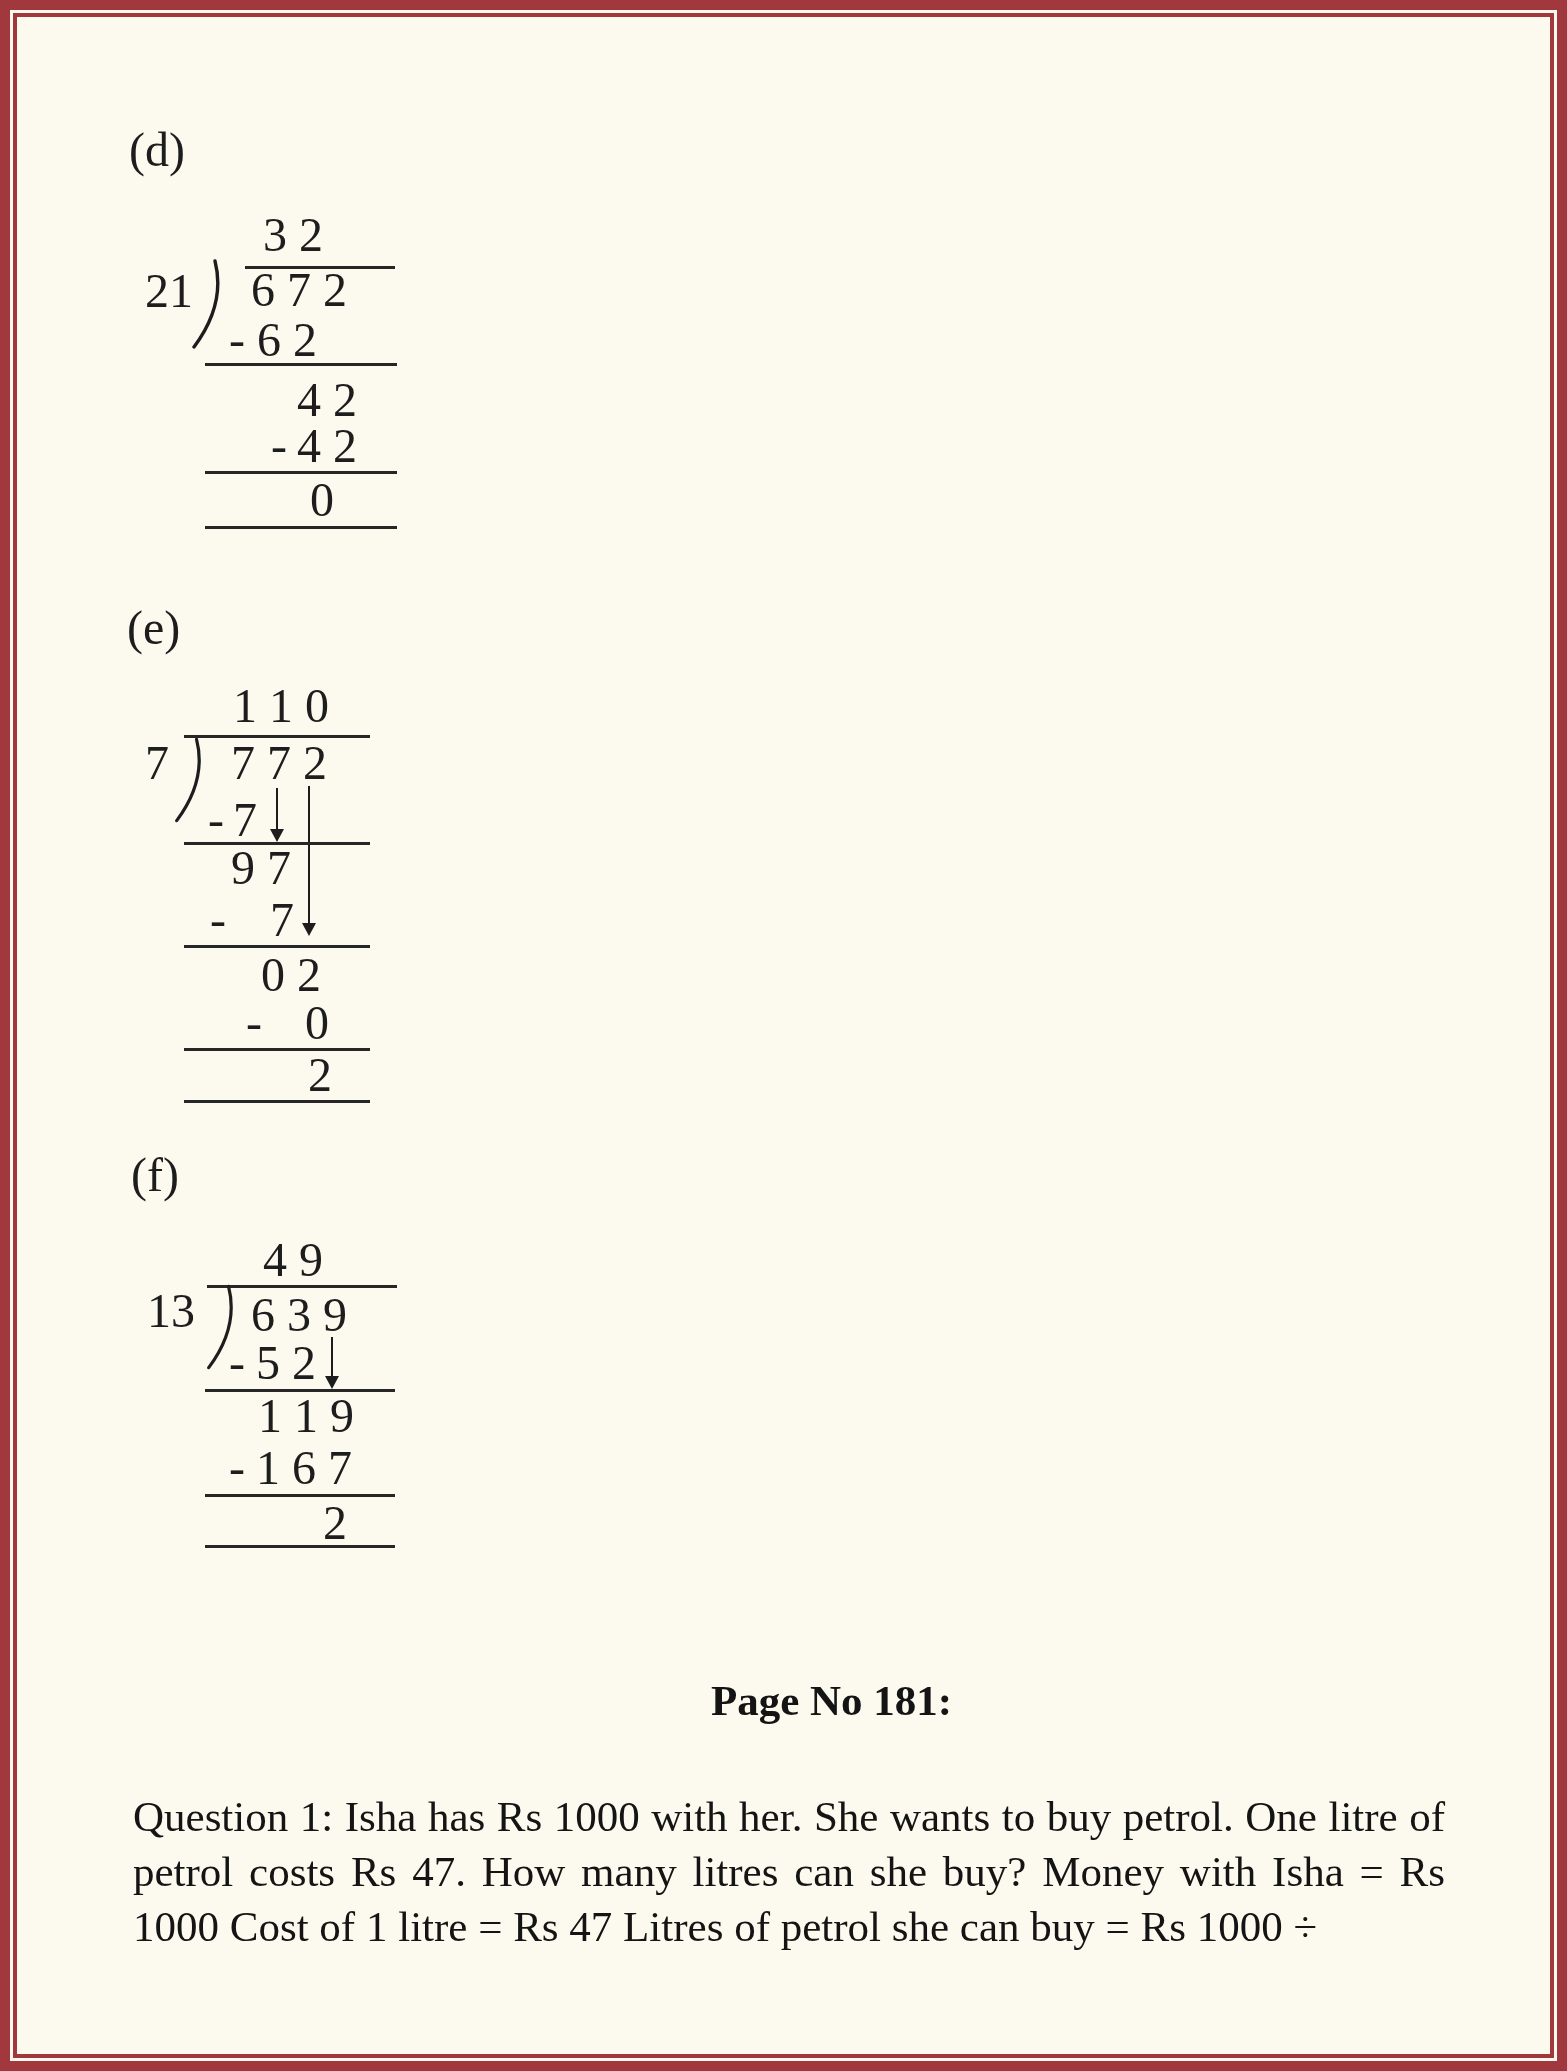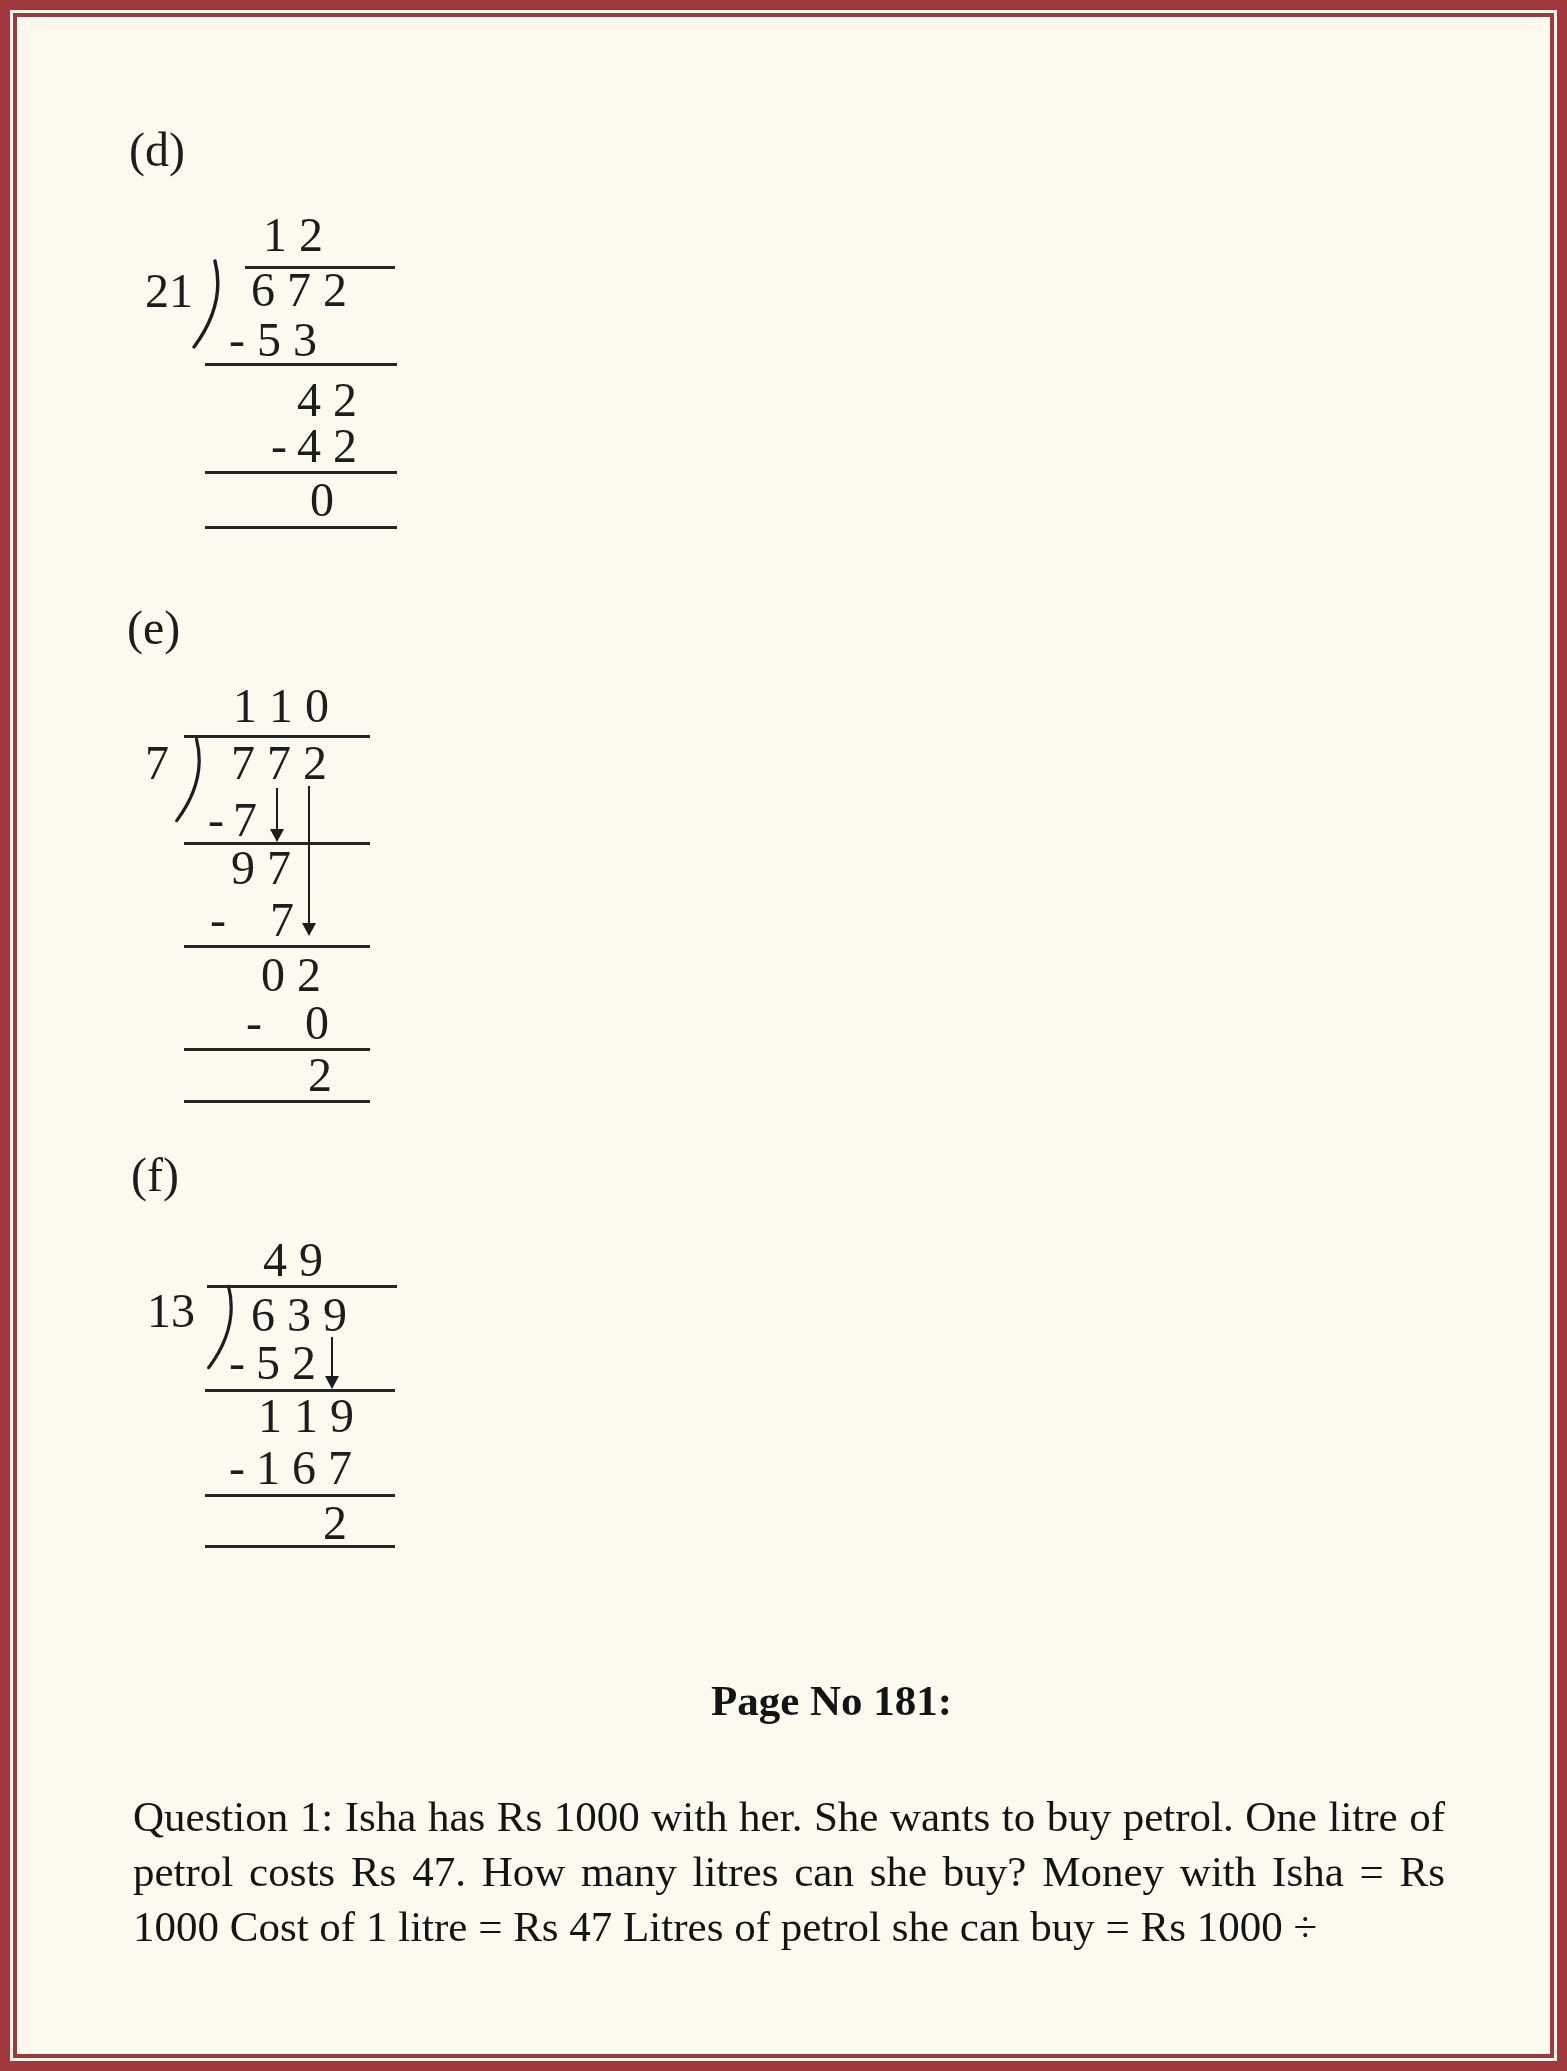--- a/index.html
+++ b/index.html
@@ -59,29 +59,29 @@
 </style>
 </head>
 <body>
 
 <div class="page">
   <div class="outer-border"></div>
   <div class="inner-border"></div>
 
   <section>
     <span class="num" style="left:129px;top:126px">(d)</span>
-    <span class="num" style="left:263px;top:211px">1 2</span>
+    <span class="num" style="left:263px;top:211px">3 2</span>
     <div class="hline" style="left:245px;top:266px;width:150px"></div>
     <span class="num" style="left:145px;top:267px">21</span>
     <svg class="bracket" style="left:189px;top:258px" width="36" height="92" viewBox="0 0 36 92">
         <path d="M26 3 Q37 46 5 89"></path>
       </svg>
     <span class="num" style="left:251px;top:266px">6 7 2</span>
     <span class="num" style="left:229px;top:316px">-</span>
-    <span class="num" style="left:257px;top:316px">5 3</span>
+    <span class="num" style="left:257px;top:316px">6 2</span>
     <div class="hline" style="left:205px;top:363px;width:192px"></div>
     <span class="num" style="left:297px;top:376px">4 2</span>
     <span class="num" style="left:271px;top:422px">-</span>
     <span class="num" style="left:297px;top:422px">4 2</span>
     <div class="hline" style="left:205px;top:471px;width:192px"></div>
     <span class="num" style="left:310px;top:476px">0</span>
     <div class="hline" style="left:205px;top:526px;width:192px"></div>
   </section>
 
   <section>

